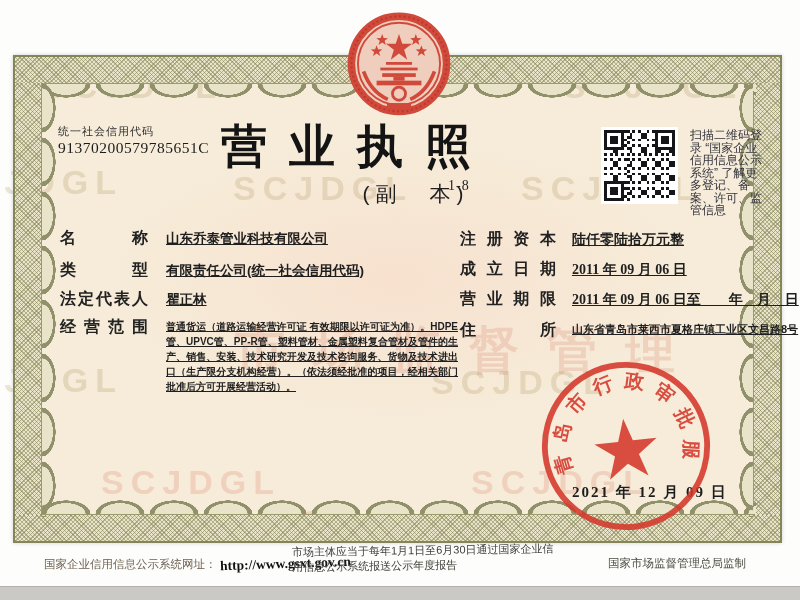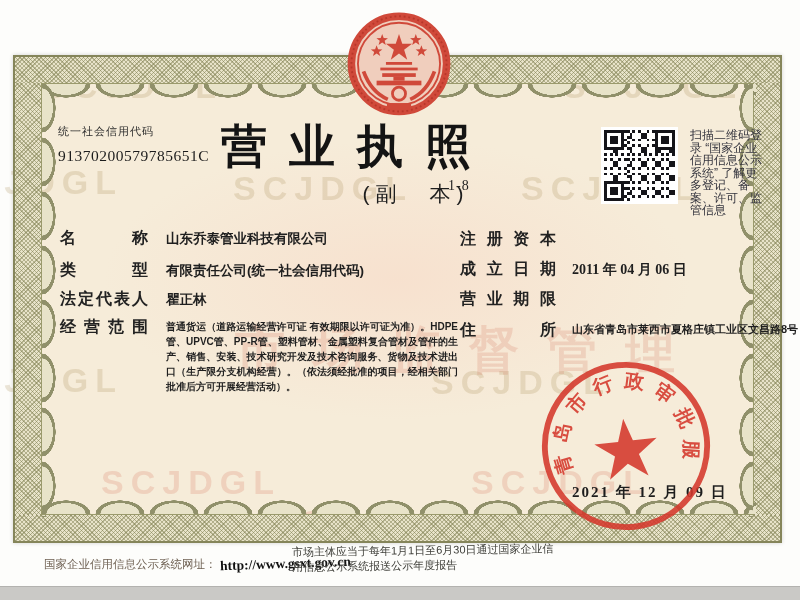--- a/index.html
+++ b/index.html
@@ -43,21 +43,21 @@
       white-space:nowrap;pointer-events:none;}
   .wm.tan{color:rgba(158,128,70,.20);}
   .wm.pink{color:rgba(214,116,92,.22);}
   .wm-center{position:absolute;left:222px;top:262px;font-size:50px;font-weight:bold;
       letter-spacing:28px;color:rgba(212,108,84,.20);white-space:nowrap;pointer-events:none;}
 
   
   .emblem{position:absolute;left:343px;top:6px;width:112px;height:112px;}
   .credit{position:absolute;left:58px;top:124px;color:#2d2d2d;}
   .credit .lbl{font-size:11px;letter-spacing:1px;}
-  .credit .code{font-family:"Liberation Serif",serif;font-size:15.5px;margin-top:8px;
+  .credit .code{font-family:"Liberation Serif",serif;font-size:15.5px;
       letter-spacing:.5px;color:#1c1c1c;}
   .title{position:absolute;left:0;top:116px;width:692px;text-align:center;
       font-size:46px;font-weight:800;letter-spacing:22px;color:#141414;text-indent:22px;}
   .subline{position:absolute;left:16px;top:180px;width:800px;text-align:center;
       font-size:21px;color:#1e1e1e;letter-spacing:6px;}
   .sheetno{position:absolute;left:448px;top:178px;font-size:14px;
       font-family:"Liberation Serif",serif;color:#1e1e1e;letter-spacing:1px;}
 
   .qr{position:absolute;left:601px;top:127px;width:77px;height:77px;background:#fff;
       padding:3px;box-sizing:border-box;}
@@ -67,21 +67,21 @@
   .qr-grid i.d{background:#15151a;}
   .qr-caption{position:absolute;left:690px;top:129px;width:74px;font-size:12px;
       line-height:12.5px;color:#33333d;}
 
   
   .row{position:absolute;display:flex;align-items:flex-start;}
   .jlabel{display:flex;justify-content:space-between;font-size:16px;font-weight:600;
       color:#222;flex:none;}
   .lw{width:88px;margin-right:18px;}
   .rw{width:96px;margin-right:16px;}
-  .val{font-size:13.5px;color:#1f1f1f;font-weight:600;padding-top:2px;}
+  .val{font-size:13.5px;color:#1f1f1f;font-weight:600;padding-top:2px;text-decoration:underline;}
   .val.serif{font-family:"Liberation Serif",serif;font-weight:600;font-size:14px;}
   .val.scope{font-weight:600;font-size:10px;line-height:15px;width:292px;
       text-align:justify;}
   .val.addr{font-size:11px;width:232px;letter-spacing:0;}
 
   
   .registrar{position:absolute;left:506px;top:442px;font-size:16px;font-weight:600;
       letter-spacing:12px;color:#222;}
   .issue-date{position:absolute;left:572px;top:483px;font-size:15px;font-weight:600;
       color:#1d1d1d;font-family:"Liberation Serif",serif;letter-spacing:2px;}
@@ -825,37 +825,39 @@
     <span class="val scope">普通货运（道路运输经营许可证 有效期限以许可证为准）。HDPE管、UPVC管、PP-R管、塑料管材、金属塑料复合管材及管件的生产、销售、安装、技术研究开发及技术咨询服务、货物及技术进出口（生产限分支机构经营）。（依法须经批准的项目，经相关部门批准后方可开展经营活动）。</span>
   </div>
 
   <div class="row" style="left:460px;top:229px;">
     <span class="jlabel rw">
         <span>注</span>
         <span>册</span>
         <span>资</span>
         <span>本</span>
       </span>
+    <span class="val serif">陆仟零陆拾万元整</span>
   </div>
   <div class="row" style="left:460px;top:259px;">
     <span class="jlabel rw">
         <span>成</span>
         <span>立</span>
         <span>日</span>
         <span>期</span>
       </span>
-    <span class="val serif">2011 年 04 月 06 日</span>
+    <span class="val serif">2011 年 09 月 06 日</span>
   </div>
   <div class="row" style="left:460px;top:289px;">
     <span class="jlabel rw">
         <span>营</span>
         <span>业</span>
         <span>期</span>
         <span>限</span>
       </span>
+    <span class="val serif">2011 年 09 月 06 日至　　年　月　日</span>
   </div>
   <div class="row" style="left:460px;top:320px;">
     <span class="jlabel rw">
         <span>住</span>
         <span>所</span>
       </span>
     <span class="val addr">山东省青岛市莱西市夏格庄镇工业区文昌路8号</span>
   </div>
 
   <div class="issue-date">2021 年 12 月 09 日</div>
@@ -867,15 +869,16 @@
     <text font-size="20" fill="#d5382c" font-weight="bold" font-family="Liberation Sans, sans-serif">
       <textPath href="#sealArc" startOffset="0" textLength="288">青岛市行政审批服务局</textPath>
     </text>
   </svg>
 
   <div class="footer-left">
     <span>国家企业信用信息公示系统网址：</span>
     <span class="url">http://www.gsxt.gov.cn</span>
   </div>
   <div class="footer-mid">市场主体应当于每年1月1日至6月30日通过国家企业信用信息公示系统报送公示年度报告</div>
+  <div class="footer-right">国家市场监督管理总局监制</div>
 
   <div class="scan-strip"></div>
 </div>
 
 </body></html>

